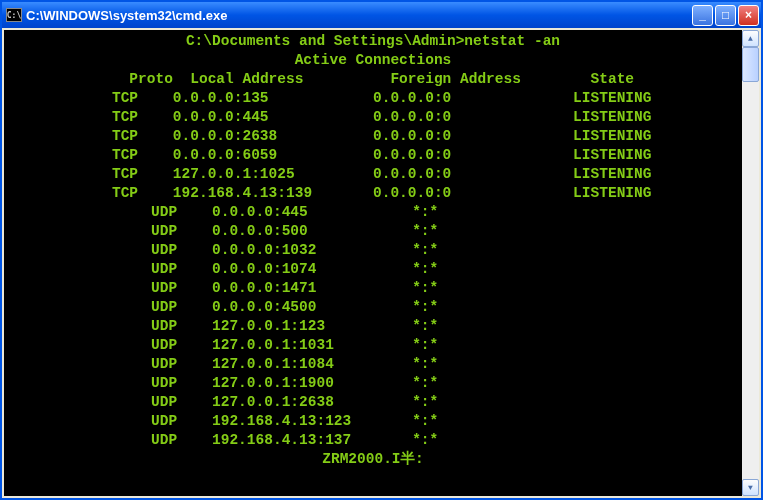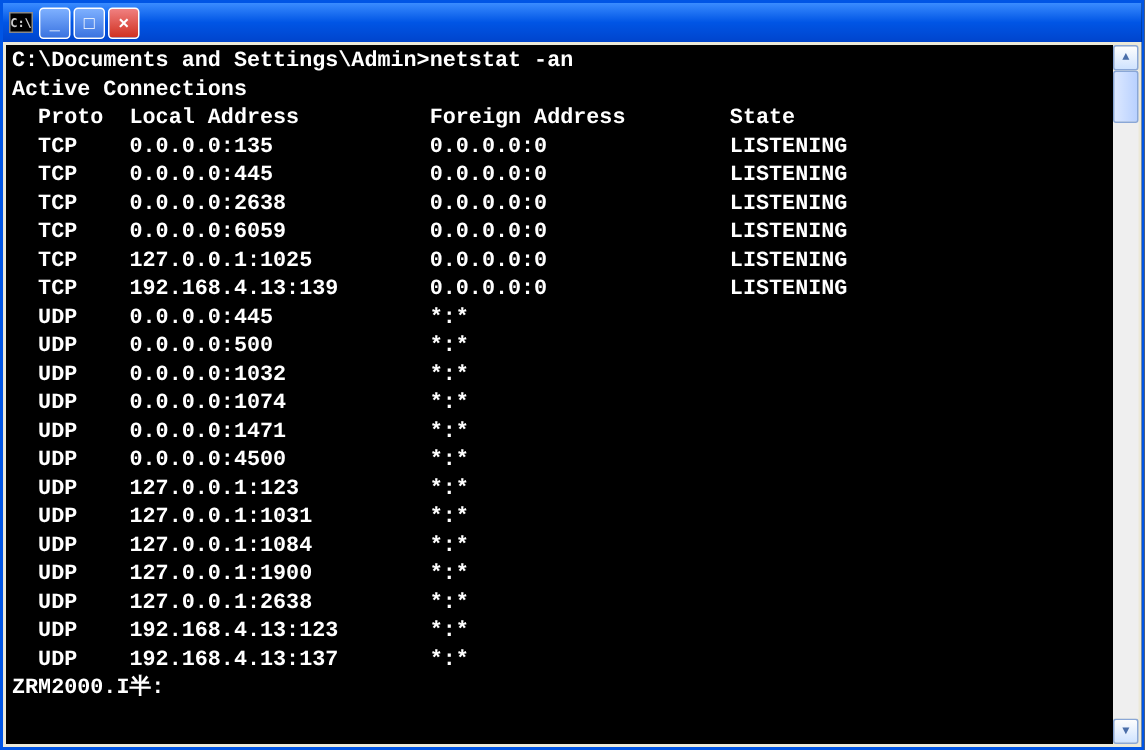--- a/index.html
+++ b/index.html
@@ -64,28 +64,29 @@
   }
   .client {
     flex: 1;
     display: flex;
     background: #ece9d8;
     padding: 2px;
   }
   .terminal {
     flex: 1;
     background: #000;
-    color: #ffffff;
+    color: #84cc16;
     font-family: "Courier New", monospace;
     font-size: 14.5px;
     font-weight: bold;
     line-height: 19px;
-    padding: 2px 4px;
+    padding: 2px 20px;
     white-space: pre;
     overflow: hidden;
+    text-align: center;
   }
   .scrollbar {
     width: 17px;
     background: #ece9d8;
     display: flex;
     flex-direction: column;
   }
   .sb-btn {
     height: 17px;
     background: linear-gradient(to bottom, #fdfdfd, #cfe3ff);
@@ -114,20 +115,21 @@
     cursor: pointer;
   }
   .row { white-space: pre; }
 </style>
 </head>
 <body>
 
 <div class="window">
   <div class="titlebar">
     <div class="titlebar-icon">C:\</div>
+    <div class="titlebar-text">C:\WINDOWS\system32\cmd.exe</div>
     <div class="titlebar-buttons">
       <div class="ttl-btn">_</div>
       <div class="ttl-btn">□</div>
       <div class="ttl-btn close">×</div>
     </div>
   </div>
   <div class="client">
     <div class="terminal" id="terminal"><div class="row">C:\Documents and Settings\Admin&gt;netstat -an</div><div class="row"></div><div class="row">Active Connections</div><div class="row"></div><div class="row">  Proto  Local Address          Foreign Address        State</div><div class="row">  TCP    0.0.0.0:135            0.0.0.0:0              LISTENING</div><div class="row">  TCP    0.0.0.0:445            0.0.0.0:0              LISTENING</div><div class="row">  TCP    0.0.0.0:2638           0.0.0.0:0              LISTENING</div><div class="row">  TCP    0.0.0.0:6059           0.0.0.0:0              LISTENING</div><div class="row">  TCP    127.0.0.1:1025         0.0.0.0:0              LISTENING</div><div class="row">  TCP    192.168.4.13:139       0.0.0.0:0              LISTENING</div><div class="row">  UDP    0.0.0.0:445            *:*                    </div><div class="row">  UDP    0.0.0.0:500            *:*                    </div><div class="row">  UDP    0.0.0.0:1032           *:*                    </div><div class="row">  UDP    0.0.0.0:1074           *:*                    </div><div class="row">  UDP    0.0.0.0:1471           *:*                    </div><div class="row">  UDP    0.0.0.0:4500           *:*                    </div><div class="row">  UDP    127.0.0.1:123          *:*                    </div><div class="row">  UDP    127.0.0.1:1031         *:*                    </div><div class="row">  UDP    127.0.0.1:1084         *:*                    </div><div class="row">  UDP    127.0.0.1:1900         *:*                    </div><div class="row">  UDP    127.0.0.1:2638         *:*                    </div><div class="row">  UDP    192.168.4.13:123       *:*                    </div><div class="row">  UDP    192.168.4.13:137       *:*                    </div><div class="row">ZRM2000.I半:</div></div>
     <div class="scrollbar">
       <div class="sb-btn">▲</div>

